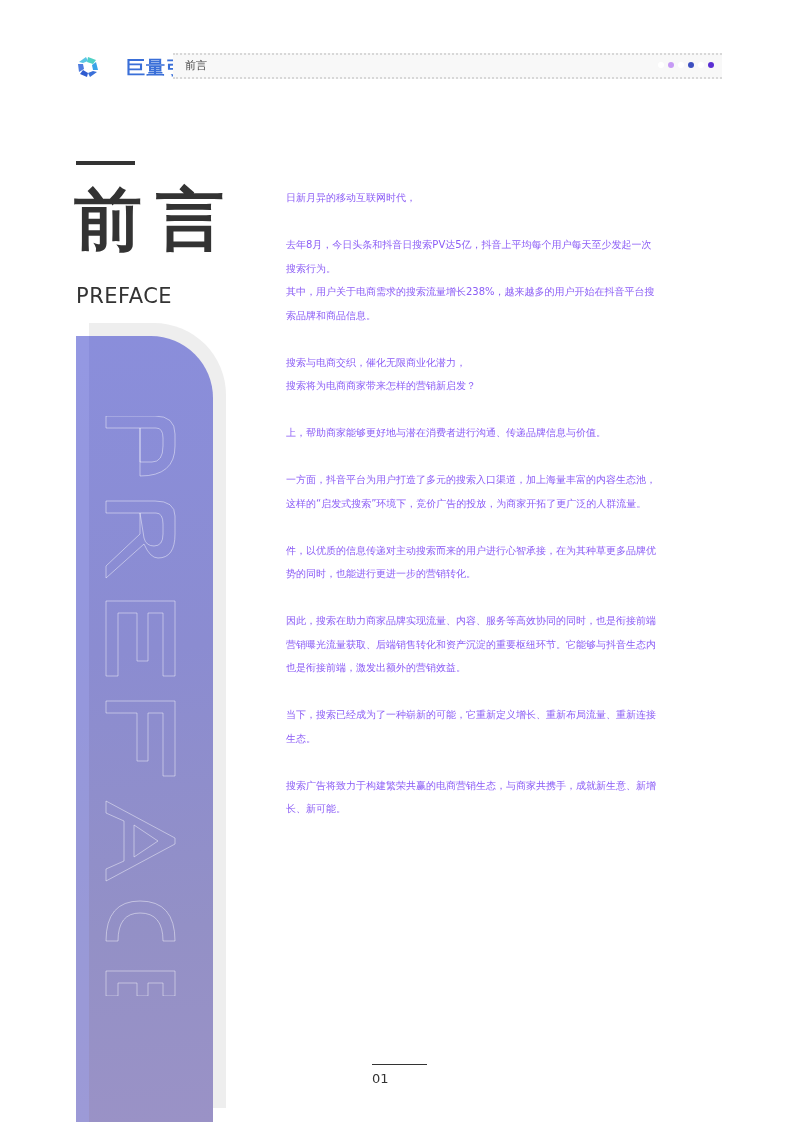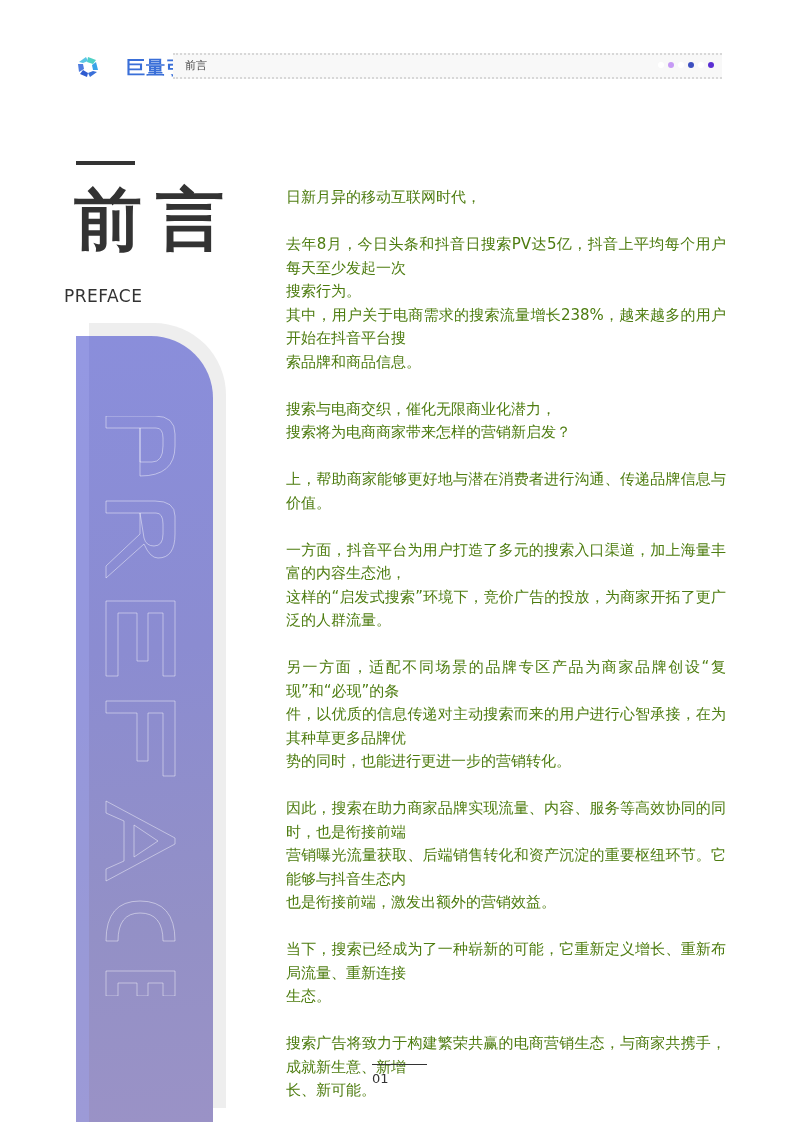--- a/index.html
+++ b/index.html
@@ -16,41 +16,41 @@
       background: #f8f8f8;
       border-top: 2px dotted #d8d8d8; border-bottom: 2px dotted #d8d8d8;
     }
     .header-bar-label { position: absolute; left: 12px; top: 4px; font-size: 11px; color: #444; line-height: 14px; }
     .dots { position: absolute; right: 8px; top: 7px; display: flex; gap: 4px; }
     .dot { width: 6px; height: 6px; border-radius: 50%; }
 
     
     .title-rule { position: absolute; left: 76px; top: 161px; width: 59px; height: 4px; background: #333333; }
     .title-cn { position: absolute; left: 74px; top: 180px; font-size: 68px; font-weight: bold; color: #333333; letter-spacing: 14px; line-height: 80px; }
-    .title-en { position: absolute; left: 64px; top: 285px; font-size: 17px; color: #333333; letter-spacing: 0.5px; line-height: 22px; }
+    .title-en { position: absolute; left: 76px; top: 285px; font-size: 21px; color: #333333; letter-spacing: 0.5px; line-height: 22px; }
 
     
     .panel-shadow {
       position: absolute; left: 89px; top: 323px; width: 137px; height: 785px;
       background: #eeeeee; border-top-right-radius: 72px;
     }
     .panel {
       position: absolute; left: 76px; top: 336px; width: 137px; height: 786px;
       background: linear-gradient(175deg, #8a8edb 0%, #8b8cd1 40%, #9390c6 75%, #9a92c6 100%);
       border-top-right-radius: 62px; overflow: hidden;
     }
     .panel-strip { position: absolute; left: 0; top: 0; width: 13px; height: 100%; background: rgba(160,165,235,0.45); }
     .panel-word {
       position: absolute; left: 24px; top: 80px; width: 90px; height: 580px;
     }
     .panel-word svg { width: 90px; height: 580px; }
 
     
     .content { position: absolute; left: 286px; top: 186px; width: 440px; }
-    .para { font-size: 15px; line-height: 23.5px; color: #4d7c0f; margin-bottom: 23.5px; text-align: justify; }
+    .para { font-size: 10px; line-height: 23.5px; color: #8b5cf6; margin-bottom: 23.5px; text-align: justify; }
     .para span { display: block; }
 
     
     .page-rule { position: absolute; left: 372px; top: 1064px; width: 55px; height: 1px; background: #333333; }
     .page-num { position: absolute; left: 372px; top: 1070px; width: 55px; text-align: left; font-size: 13px; color: #333333; line-height: 18px; }
   </style>
 </head>
 <body>
 
 <div class="header">
@@ -122,21 +122,20 @@
     <span>搜索将为电商商家带来怎样的营销新启发？</span>
   </p>
   <p class="para">
     <span>上，帮助商家能够更好地与潜在消费者进行沟通、传递品牌信息与价值。</span>
   </p>
   <p class="para">
     <span>一方面，抖音平台为用户打造了多元的搜索入口渠道，加上海量丰富的内容生态池，</span>
     <span>这样的“启发式搜索”环境下，竞价广告的投放，为商家开拓了更广泛的人群流量。</span>
   </p>
   <p class="para">
-    <span>另一方面，适配不同场景的品牌专区产品为商家品牌创设“复现”和“必现”的条</span>
     <span>件，以优质的信息传递对主动搜索而来的用户进行心智承接，在为其种草更多品牌优</span>
     <span>势的同时，也能进行更进一步的营销转化。</span>
   </p>
   <p class="para">
     <span>因此，搜索在助力商家品牌实现流量、内容、服务等高效协同的同时，也是衔接前端</span>
     <span>营销曝光流量获取、后端销售转化和资产沉淀的重要枢纽环节。它能够与抖音生态内</span>
     <span>也是衔接前端，激发出额外的营销效益。</span>
   </p>
   <p class="para">
     <span>当下，搜索已经成为了一种崭新的可能，它重新定义增长、重新布局流量、重新连接</span>

